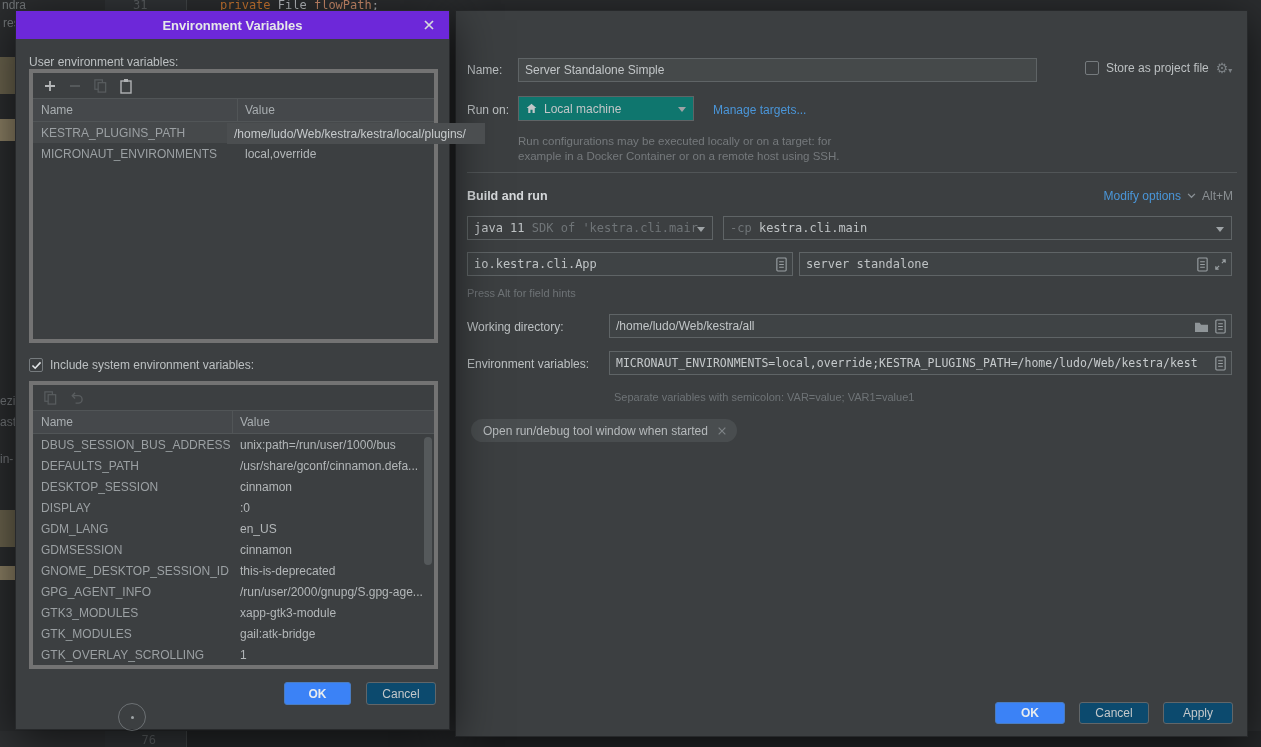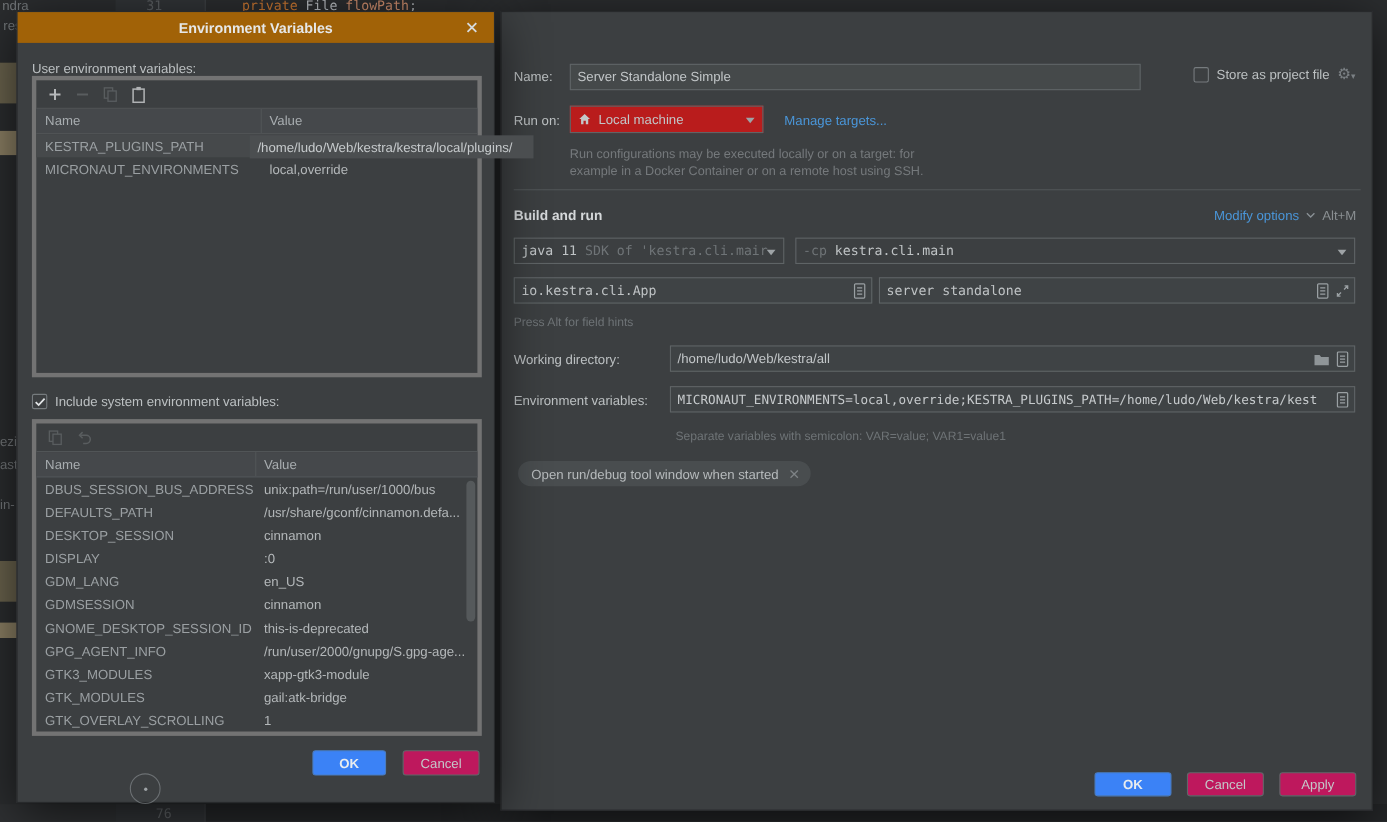--- a/index.html
+++ b/index.html
@@ -29,28 +29,28 @@
   .gutter-circle::after { content:""; position:absolute; left:12px; top:12px; width:3px; height:3px; border-radius:50%; background:rgba(175,181,185,.85); }
 
   
   .dialog { position:absolute; background:#3c3f41; border:1px solid #27292b; box-shadow:0 10px 45px rgba(0,0,0,.65); }
   .titlebar { height:28px; display:flex; align-items:center; position:relative; }
   .close-x { position:absolute; right:12px; top:6px; width:16px; height:16px; cursor:pointer; }
   .field { background:#3f4345; border:1px solid #5f6466; height:24px; display:flex; align-items:center; padding:0 6px; color:#c2c6c8; position:absolute; overflow:hidden; white-space:nowrap; }
   .combo-arrow { position:absolute; right:6px; top:9px; }
   .btn { position:absolute; height:23px; display:flex; align-items:center; justify-content:center; font-size:12px; border-radius:3px; cursor:pointer; }
   .btn-blue { background:#3b82f6; border:1px solid #4a7cc0; color:#e8ecef; font-weight:bold; }
-  .btn-gray { background:#be185d; border:1px solid #616669; color:#c4c8ca; }
+  .btn-gray { background:#0c4a6e; border:1px solid #616669; color:#c4c8ca; }
   .icon { display:inline-flex; align-items:center; justify-content:center; }
   .link { color:#4a96d9; cursor:pointer; }
   .hint { color:#6e7376; font-size:11px; }
 
   
   #env-dialog { left:15px; top:10px; width:435px; height:720px; z-index:30; }
-  #env-dialog .titlebar { background:#a16207; justify-content:center; }
+  #env-dialog .titlebar { background:#6d28d9; justify-content:center; }
   #env-dialog .titlebar .t { font-weight:bold; font-size:13px; color:#e6e8e9; }
   .env-label { position:absolute; left:13px; top:44px; color:#bcc0c2; }
   .panel { position:absolute; left:13px; width:409px; border:4px solid #737373; background:#3c3f41; }
   #panel-user { top:58px; height:274px; }
   #panel-sys { top:370px; height:288px; }
   .tbl-toolbar { height:26px; display:flex; align-items:center; gap:11px; padding-left:10px; border-bottom:1px solid #515557; }
   .tbl-header { height:23px; display:flex; background:#45484b; border-bottom:1px solid #515557; align-items:center; color:#a8adb0; }
   .tbl-row { height:21px; display:flex; align-items:center; }
   .cell-name { padding-left:8px; overflow:hidden; white-space:nowrap; color:#9ba0a3; }
   .cell-val { padding-left:7px; overflow:hidden; white-space:nowrap; color:#b3b7b9; flex:1; border-left:1px solid transparent; }
@@ -67,21 +67,21 @@
   #env-cancel { left:350px; top:671px; width:70px; }
 
   
   #run-dialog { left:455px; top:10px; width:793px; height:727px; z-index:10; }
   #run-dialog .titlebar { background:#202a2f; }
   #run-dialog .titlebar .t { position:absolute; left:120px; font-weight:bold; font-size:13px; color:#8e979b; }
   .lbl { position:absolute; color:#bcc0c2; }
   #name-field { left:62px; top:47px; width:519px; background:#45494a; }
   .store-row { position:absolute; left:629px; top:50px; display:flex; align-items:center; gap:7px; }
   .gear { font-family:"DejaVu Sans", sans-serif; color:#7b8084; font-size:14px; line-height:1; }
-  #runon-combo { left:62px; top:85px; width:176px; height:25px; background:#b91c1c; }
+  #runon-combo { left:62px; top:85px; width:176px; height:25px; background:#0f766e; }
   #runon-combo .txt { margin-left:6px; }
   .desc { position:absolute; left:62px; top:123px; font-size:11.5px; color:#75797c; line-height:15px; }
   .divider { position:absolute; left:11px; top:161px; width:770px; height:1px; background:#515557; }
   .build-run { position:absolute; left:11px; top:178px; font-weight:bold; font-size:12.5px; color:#d6d9db; }
   .modify-row { position:absolute; right:14px; top:178px; display:flex; align-items:center; gap:6px; }
   .modify-sc { color:#8a8f92; }
   .mono-dim { color:#6f7477; }
   .mono-lit { color:#bfc3c5; }
   #jre-combo { left:11px; top:205px; width:246px; }
   #cp-combo { left:267px; top:205px; width:509px; }

